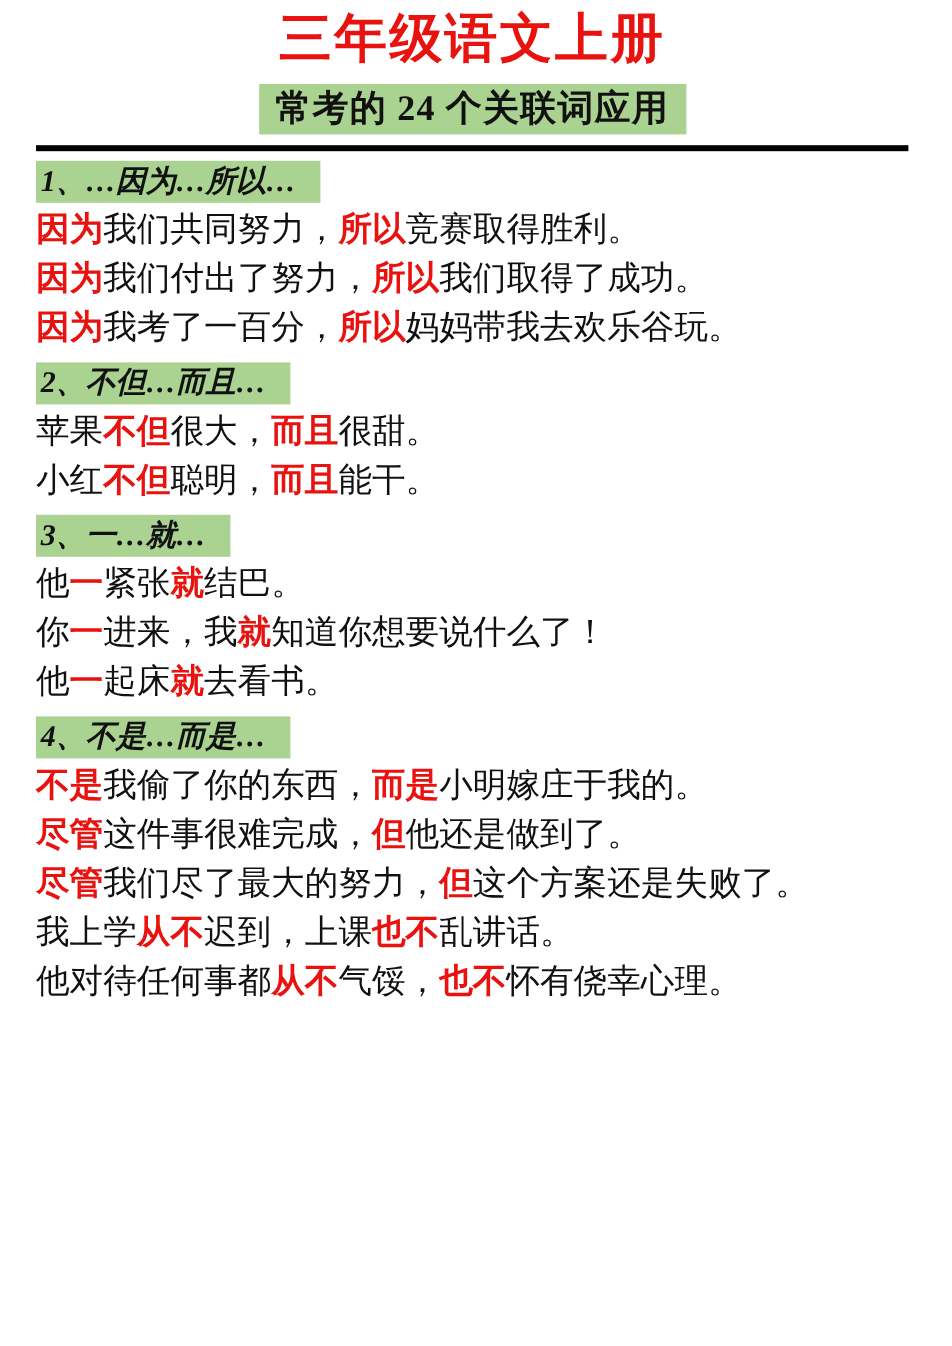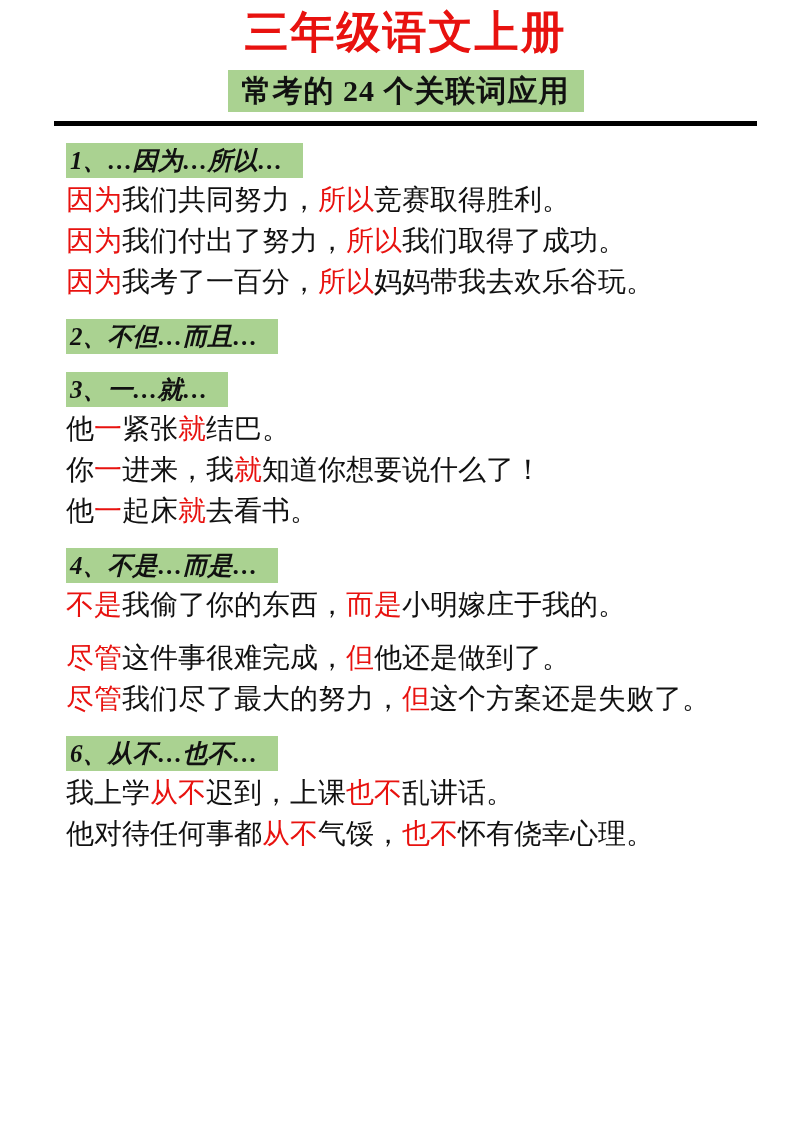--- a/index.html
+++ b/index.html
@@ -2,21 +2,21 @@
 <html><head>
 <meta charset="utf-8">
 <style>
   html, body { margin: 0; padding: 0; background: #ffffff; }
   .page {
     position: relative;
     width: 793px;
     height: 1122px;
     margin: 0 auto;
     box-sizing: border-box;
-    padding: 6px 36px 0 54px;
+    padding: 6px 36px 0 30px;
     overflow: hidden;
     background: var(--bg, #ffffff);
     color: var(--ink, #111111);
     font-family: "Liberation Serif", "DejaVu Serif", serif;
   }
   .title {
     margin: 2px 0 4px;
     text-align: center;
     font-size: 44px;
     line-height: 50px;
@@ -32,71 +32,72 @@
     line-height: 40px;
     font-weight: 700;
     padding: 1px 14px;
     letter-spacing: 1px;
   }
   .divider {
     height: 0;
     border-top: 5px solid #000;
     margin: 0 0 1px 0;
   }
-  .conj-section { margin: 12px; }
+  .conj-section { margin: 0; }
   .sec-head-row { margin: 4px 0 0; line-height: 41px; }
   .sec-head {
     display: inline-block;
     background: var(--green, #aad291);
     font-style: italic;
     font-weight: 600;
     font-size: 25px;
     line-height: 33px;
     padding: 1px 20px 1px 4px;
     vertical-align: middle;
   }
   .sentence {
     margin: 0;
     font-size: 28px;
     line-height: 41px;
   }
-  .seg.red { color: var(--red, #e8120f); font-weight: 400; }
+  .seg.red { color: var(--red, #e8120f); font-weight: 700; }
 </style>
 </head>
 <body>
 
 <div class="page" style="--red: #e8120f; --green: #aad291; --ink: #111111; --bg: #ffffff;">
   <h1 class="title">三年级语文上册</h1>
   <div class="subtitle-row">
     <span class="subtitle">常考的 24 个关联词应用</span>
   </div>
   <div class="divider"></div>
   <main id="sections">
       <section class="conj-section">
         <div class="sec-head-row"><span class="sec-head">1、…因为…所以…</span></div>
         <p class="sentence"><span class="seg red">因为</span><span class="seg">我们共同努力，</span><span class="seg red">所以</span><span class="seg">竞赛取得胜利。</span></p>
         <p class="sentence"><span class="seg red">因为</span><span class="seg">我们付出了努力，</span><span class="seg red">所以</span><span class="seg">我们取得了成功。</span></p>
         <p class="sentence"><span class="seg red">因为</span><span class="seg">我考了一百分，</span><span class="seg red">所以</span><span class="seg">妈妈带我去欢乐谷玩。</span></p>
       </section>
       <section class="conj-section">
         <div class="sec-head-row"><span class="sec-head">2、不但…而且…</span></div>
+        <p class="sentence"><span class="seg">苹果</span><span class="seg red">不但</span><span class="seg">很大，</span><span class="seg red">而且</span><span class="seg">很甜。</span></p>
+        <p class="sentence"><span class="seg">小红</span><span class="seg red">不但</span><span class="seg">聪明，</span><span class="seg red">而且</span><span class="seg">能干。</span></p>
       </section>
       <section class="conj-section">
         <div class="sec-head-row"><span class="sec-head">3、一…就…</span></div>
         <p class="sentence"><span class="seg">他</span><span class="seg red">一</span><span class="seg">紧张</span><span class="seg red">就</span><span class="seg">结巴。</span></p>
         <p class="sentence"><span class="seg">你</span><span class="seg red">一</span><span class="seg">进来，我</span><span class="seg red">就</span><span class="seg">知道你想要说什么了！</span></p>
         <p class="sentence"><span class="seg">他</span><span class="seg red">一</span><span class="seg">起床</span><span class="seg red">就</span><span class="seg">去看书。</span></p>
       </section>
       <section class="conj-section">
         <div class="sec-head-row"><span class="sec-head">4、不是…而是…</span></div>
         <p class="sentence"><span class="seg red">不是</span><span class="seg">我偷了你的东西，</span><span class="seg red">而是</span><span class="seg">小明嫁庄于我的。</span></p>
       </section>
       <section class="conj-section">
         <p class="sentence"><span class="seg red">尽管</span><span class="seg">这件事很难完成，</span><span class="seg red">但</span><span class="seg">他还是做到了。</span></p>
         <p class="sentence"><span class="seg red">尽管</span><span class="seg">我们尽了最大的努力，</span><span class="seg red">但</span><span class="seg">这个方案还是失败了。</span></p>
       </section>
       <section class="conj-section">
-        <div class="sec-head-row"><span class="sec-head">6、从不…也不…</span></div>
         <p class="sentence"><span class="seg">我上学</span><span class="seg red">从不</span><span class="seg">迟到，上课</span><span class="seg red">也不</span><span class="seg">乱讲话。</span></p>
         <p class="sentence"><span class="seg">他对待任何事都</span><span class="seg red">从不</span><span class="seg">气馁，</span><span class="seg red">也不</span><span class="seg">怀有侥幸心理。</span></p>
       </section>
     </main>
 </div>
 
 </body></html>

